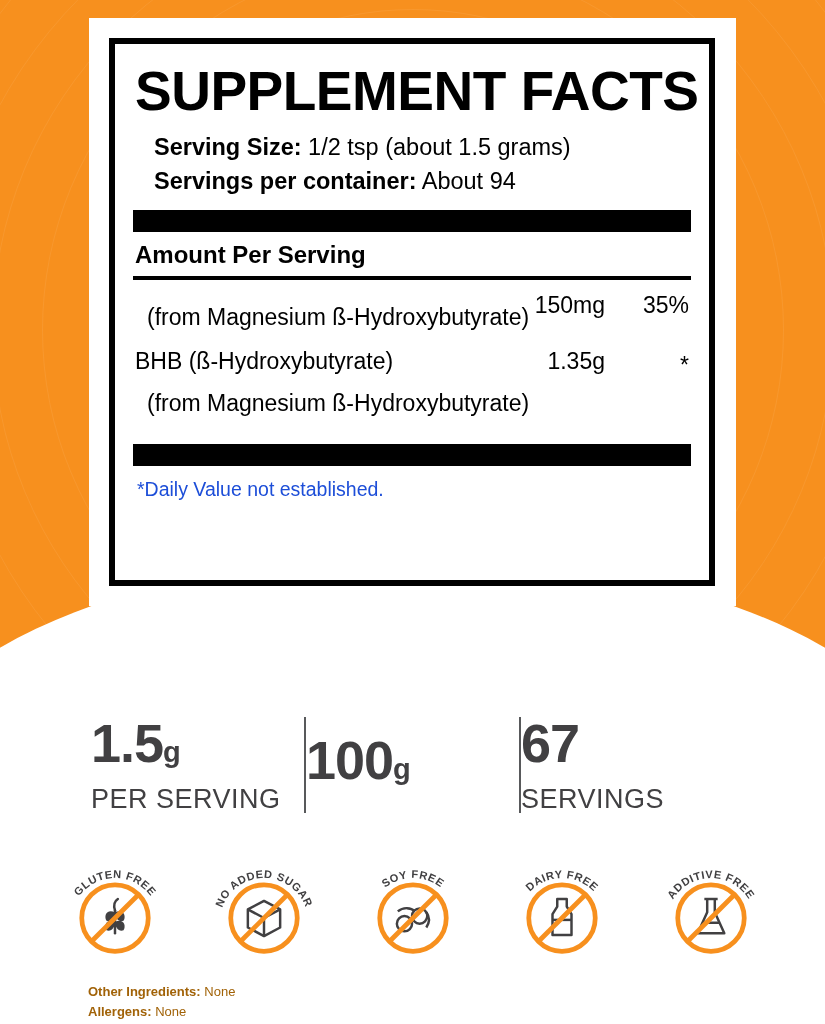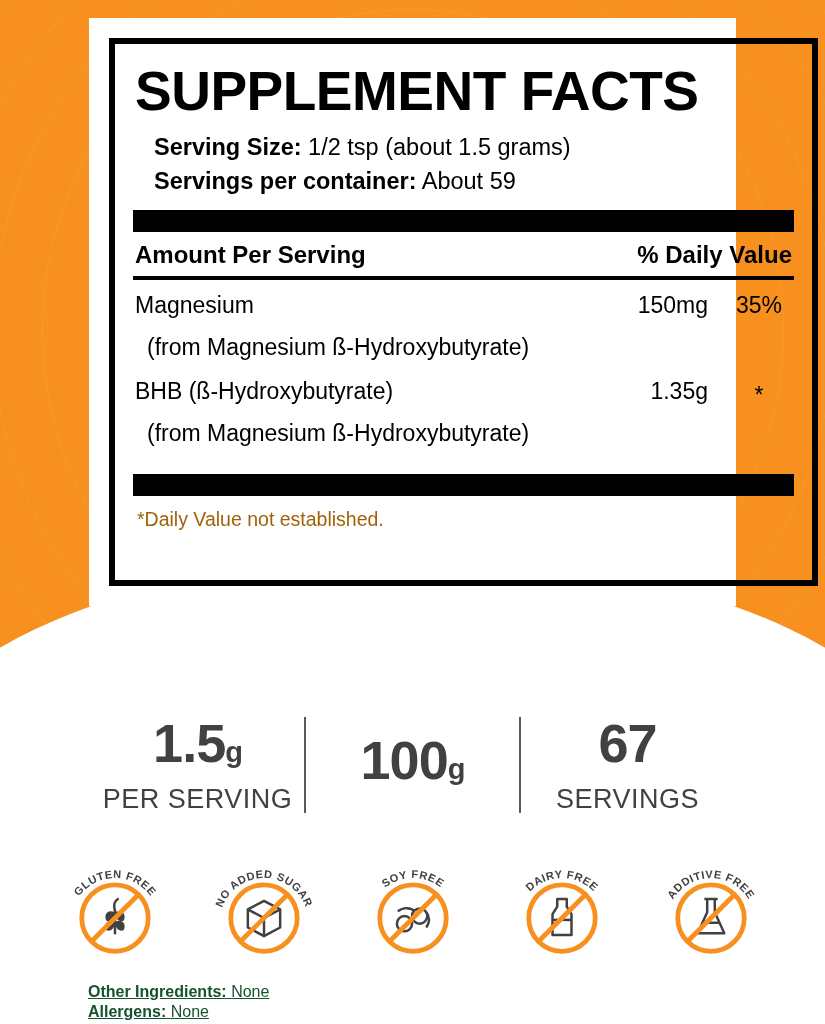--- a/index.html
+++ b/index.html
@@ -57,21 +57,21 @@
     left: 89px;
     top: 18px;
     width: 647px;
     height: 588px;
     background: #ffffff;
   }
   .facts-inner {
     position: absolute;
     left: 20px;
     top: 20px;
-    width: 709px;
+    width: 606px;
     height: 548px;
     border: 6px solid #000000;
     box-sizing: border-box;
   }
   .facts-pad {
     padding: 10px 18px 0 18px;
   }
 
   .facts-title {
     font-family: "Liberation Sans", sans-serif;
@@ -124,51 +124,50 @@
   .nutrient .amount {
     position: absolute;
     right: 86px;
     top: 10px;
     text-align: right;
   }
   .nutrient .dv {
     position: absolute;
     right: 2px;
     top: 10px;
-    text-align: center;
+    text-align: right;
     width: 66px;
   }
   .nutrient .sub {
     display: block;
     padding-left: 12px;
     margin-top: 12px;
   }
   .nutrient .dv.star {
     top: 14px;
   }
 
   .footnote {
     font-size: 19.5px;
-    color: #a16207;
+    color: #1d4ed8;
     padding: 12px 2px 0 4px;
   }
 
   
   .stats {
     position: absolute;
     left: 0;
     top: 714px;
     width: 825px;
     display: flex;
     justify-content: center;
     align-items: center;
   }
   .stat {
     width: 213px;
-    text-align: center;
     color: #414042;
   }
   .stat .num {
     font-size: 54px;
     font-weight: bold;
     line-height: 58px;
     letter-spacing: -1px;
   }
   .stat .num .unit {
     font-size: 29px;
@@ -220,24 +219,23 @@
     top: 24px;
     width: 76px;
     height: 76px;
   }
 
   
   .other {
     position: absolute;
     left: 88px;
     top: 982px;
-    font-size: 16px;
-    color: #14532d;
+    font-size: 13px;
+    color: #a16207;
     line-height: 20px;
-    text-decoration: underline;
   }
   .other b { font-weight: bold; }
 </style>
 </head>
 <body>
 
 <div class="page">
 
   <div class="orange-bg">
     <div class="ring" style="width:540px;height:540px;"></div>
@@ -255,34 +253,32 @@
 
         <div class="facts-title">SUPPLEMENT FACTS</div>
 
         <div class="serving-line">
           <b>Serving Size:</b>
           <span>1/2 tsp (about 1.5 grams)</span>
         </div>
 
         <div class="serving-line">
           <b>Servings per container:</b>
-          <span>About 59</span>
+          <span>About 94</span>
         </div>
 
         <div class="bar-thick"></div>
 
         <div class="amt-row">
           <span>Amount Per Serving</span>
-          <span>% Daily Value</span>
         </div>
 
         <div class="rule-med"></div>
 
         <div class="nutrient">
-          <span class="name">Magnesium</span>
           <span class="amount">150mg</span>
           <span class="dv">35%</span>
           <span class="sub">(from Magnesium ß-Hydroxybutyrate)</span>
         </div>
 
         <div class="nutrient">
           <span class="name">BHB (ß-Hydroxybutyrate)</span>
           <span class="amount">1.35g</span>
           <span class="dv star">*</span>
           <span class="sub">(from Magnesium ß-Hydroxybutyrate)</span>

